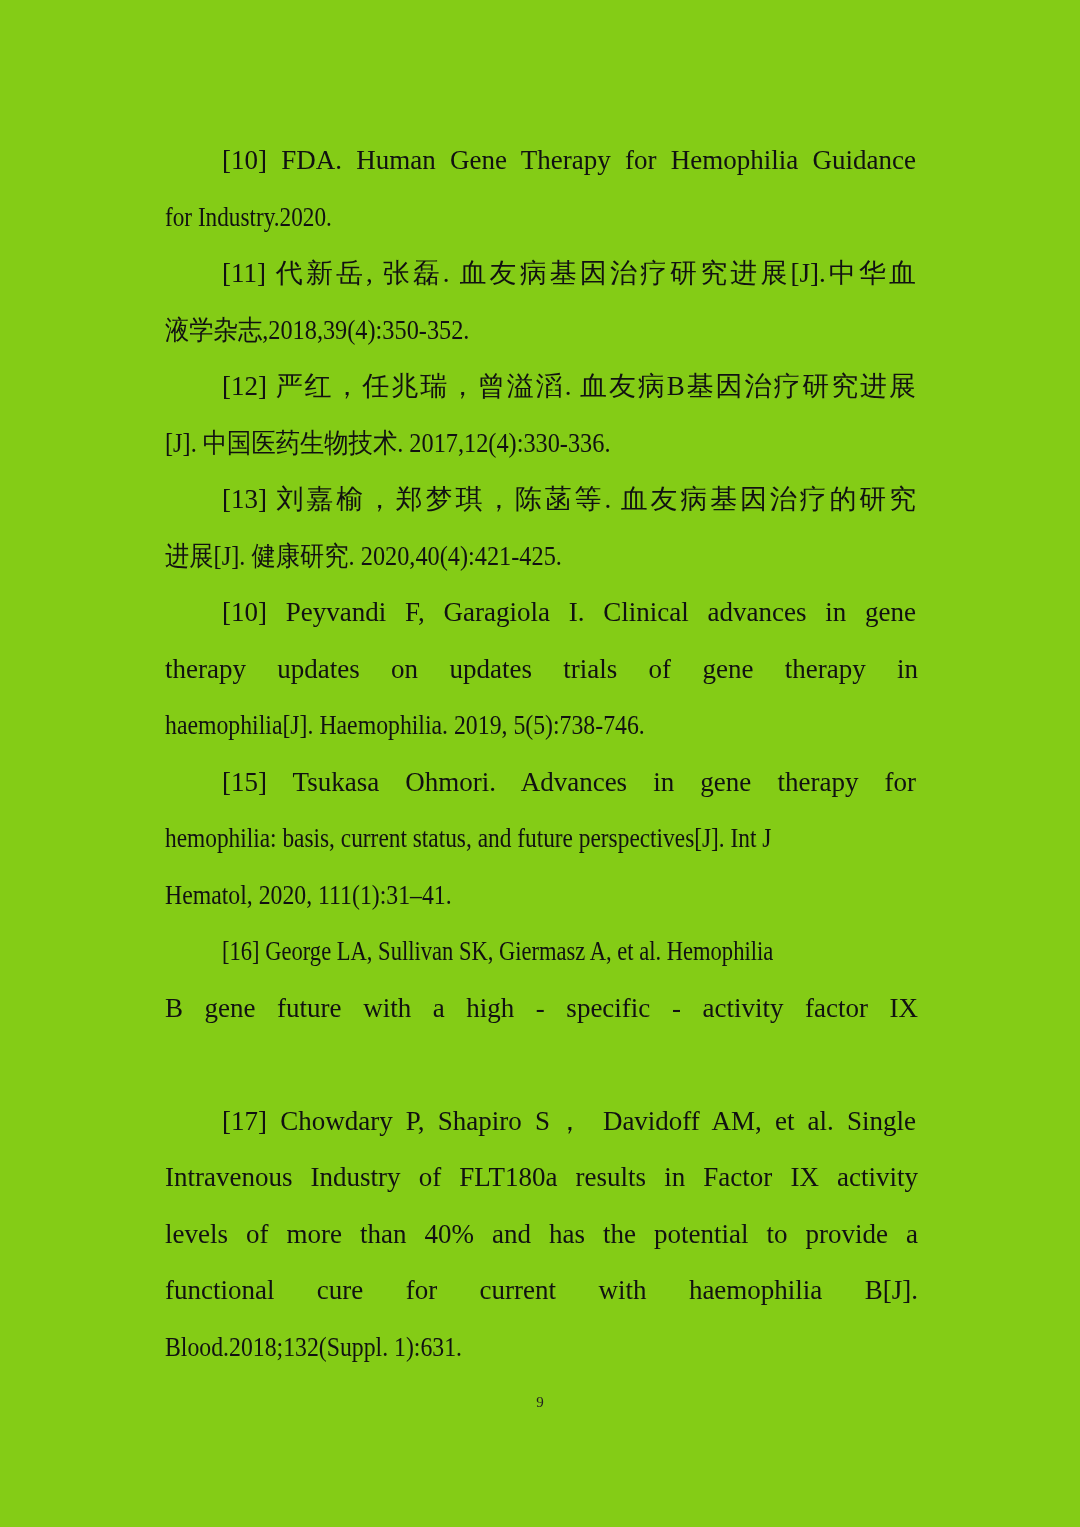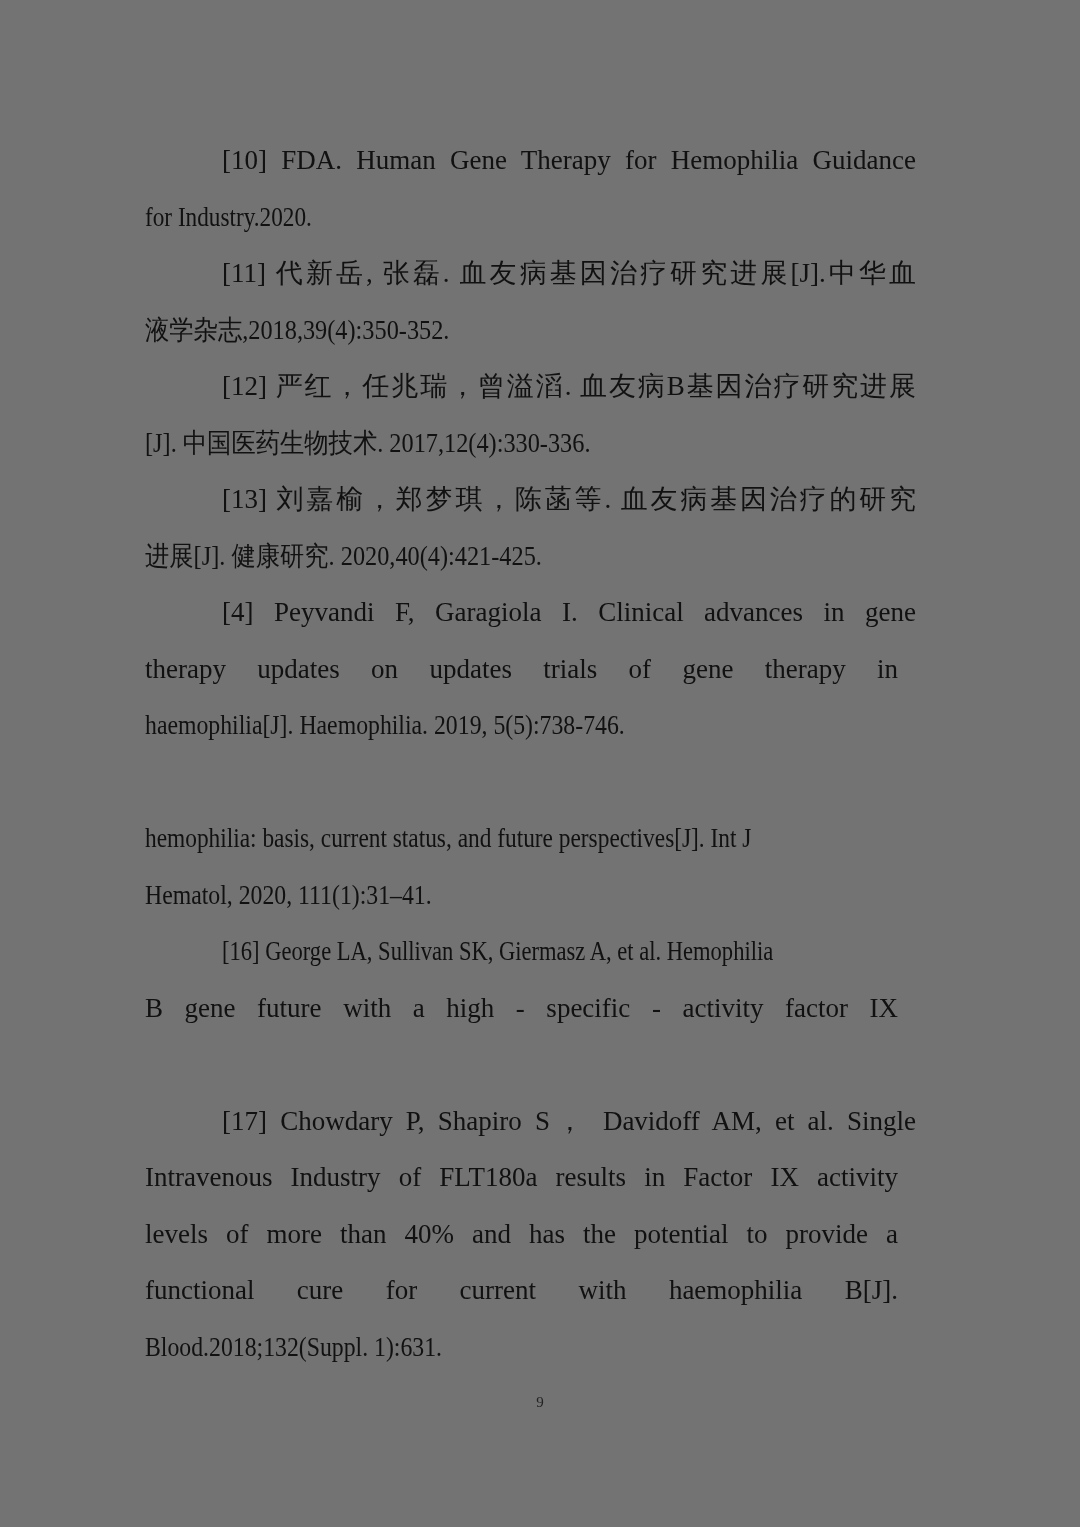--- a/index.html
+++ b/index.html
@@ -1,20 +1,20 @@
 <!DOCTYPE html>
 <html><head>
 <meta charset="utf-8">
 <style>
   html, body { margin: 0; padding: 0; background: #ffffff; }
   body { width: 1080px; height: 1527px; position: relative; overflow: hidden; }
-  .page { position: absolute; left: 0; top: 0; width: 1080px; height: 1527px; background: #737373; }
+  .page { position: absolute; left: 0; top: 0; width: 1080px; height: 1527px; background: #84cc16; }
   .line {
     position: absolute;
-    left: 145px;
+    left: 165px;
     width: 753px;
     height: 40px;
     font-family: "Liberation Serif", "DejaVu Serif", serif;
     font-size: 27px;
     line-height: 40px;
     color: #111;
     white-space: nowrap;
   }
   .line.indent { left: 222px; width: 694px; }
   .inner {
@@ -55,29 +55,32 @@
     </div>
 
   <div class="line indent" style="top:479px">
       <span class="inner just" style="width: 694px;">[13] 刘嘉榆，郑梦琪，陈菡等. 血友病基因治疗的研究</span>
     </div>
   <div class="line" style="top:536px">
       <span class="inner" style="transform:scaleX(0.9)">进展[J]. 健康研究. 2020,40(4):421-425.</span>
     </div>
 
   <div class="line indent" style="top:592px">
-      <span class="inner just" style="width: 694px;">[4] Peyvandi F, Garagiola I. Clinical advances in gene</span>
+      <span class="inner just" style="width: 694px;">[10] Peyvandi F, Garagiola I. Clinical advances in gene</span>
     </div>
   <div class="line" style="top:649px">
       <span class="inner just" style="width: 753px;">therapy updates on updates trials of gene therapy in</span>
     </div>
   <div class="line" style="top:705px">
       <span class="inner" style="transform:scaleX(0.88)">haemophilia[J]. Haemophilia. 2019, 5(5):738-746.</span>
     </div>
 
+  <div class="line indent" style="top:762px">
+      <span class="inner just" style="width: 694px;">[15] Tsukasa Ohmori. Advances in gene therapy for</span>
+    </div>
   <div class="line" style="top:818px">
       <span class="inner" style="transform:scaleX(0.865)">hemophilia: basis, current status, and future perspectives[J]. Int J</span>
     </div>
   <div class="line" style="top:875px">
       <span class="inner" style="transform:scaleX(0.88)">Hematol, 2020, 111(1):31–41.</span>
     </div>
 
   <div class="line indent" style="top:931px">
       <span class="inner" style="transform:scaleX(0.835)">[16] George LA, Sullivan SK, Giermasz A, et al. Hemophilia</span>
     </div>

